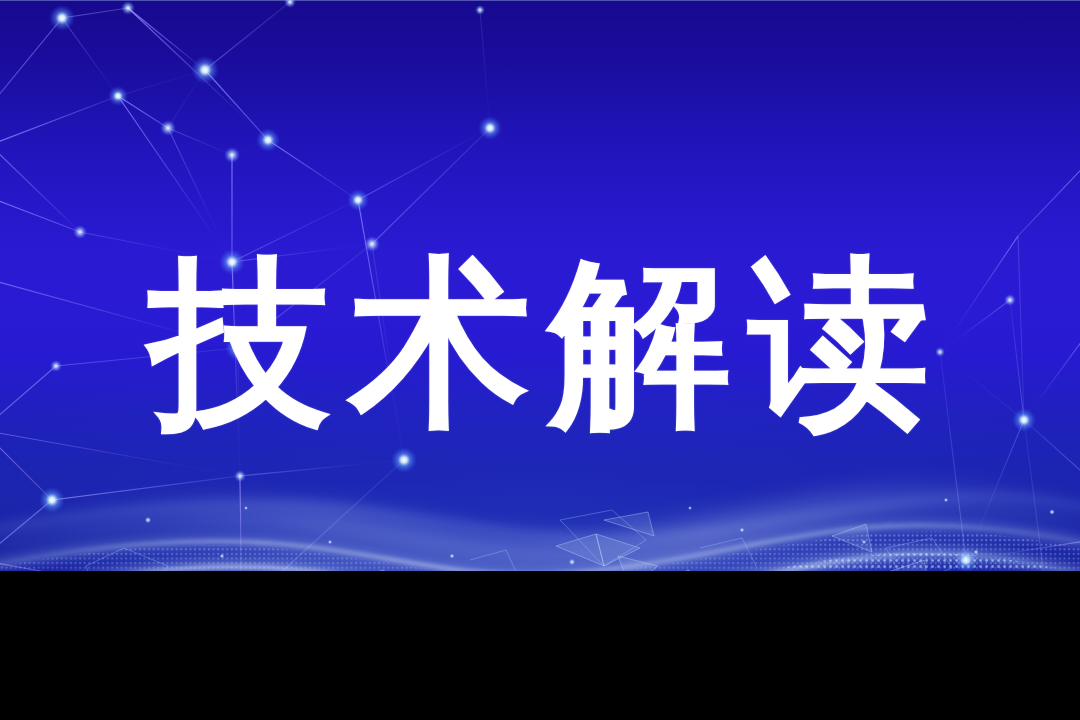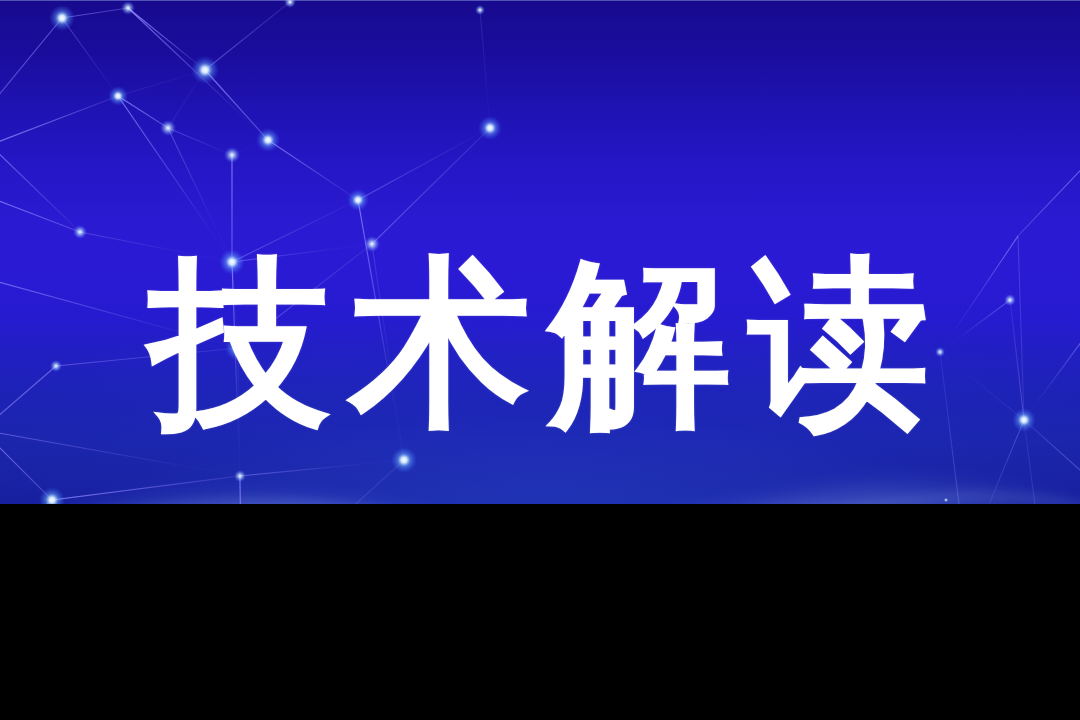--- a/index.html
+++ b/index.html
@@ -2,21 +2,21 @@
 <html lang="zh"><head>
 <meta charset="utf-8">
 <title>技术解读</title>
 <style>
   html,body{margin:0;padding:0;background:#000;}
   *{box-sizing:border-box;}
 
   #banner{
     position:relative;
     width:1080px;
-    height:504px;
+    height:571px;
     overflow:hidden;
     font-family:"Liberation Sans","DejaVu Sans",sans-serif;
     background:
       radial-gradient(120% 85% at 50% 118%, rgba(60,110,255,0.50) 0%, rgba(40,60,220,0.16) 42%, rgba(0,0,0,0) 68%),
       linear-gradient(to bottom,
         #170a8e 0%,
         #1a0d9e 11%,
         #1f13b4 22%,
         #2517c6 33%,
         #2a1ad2 44%,

